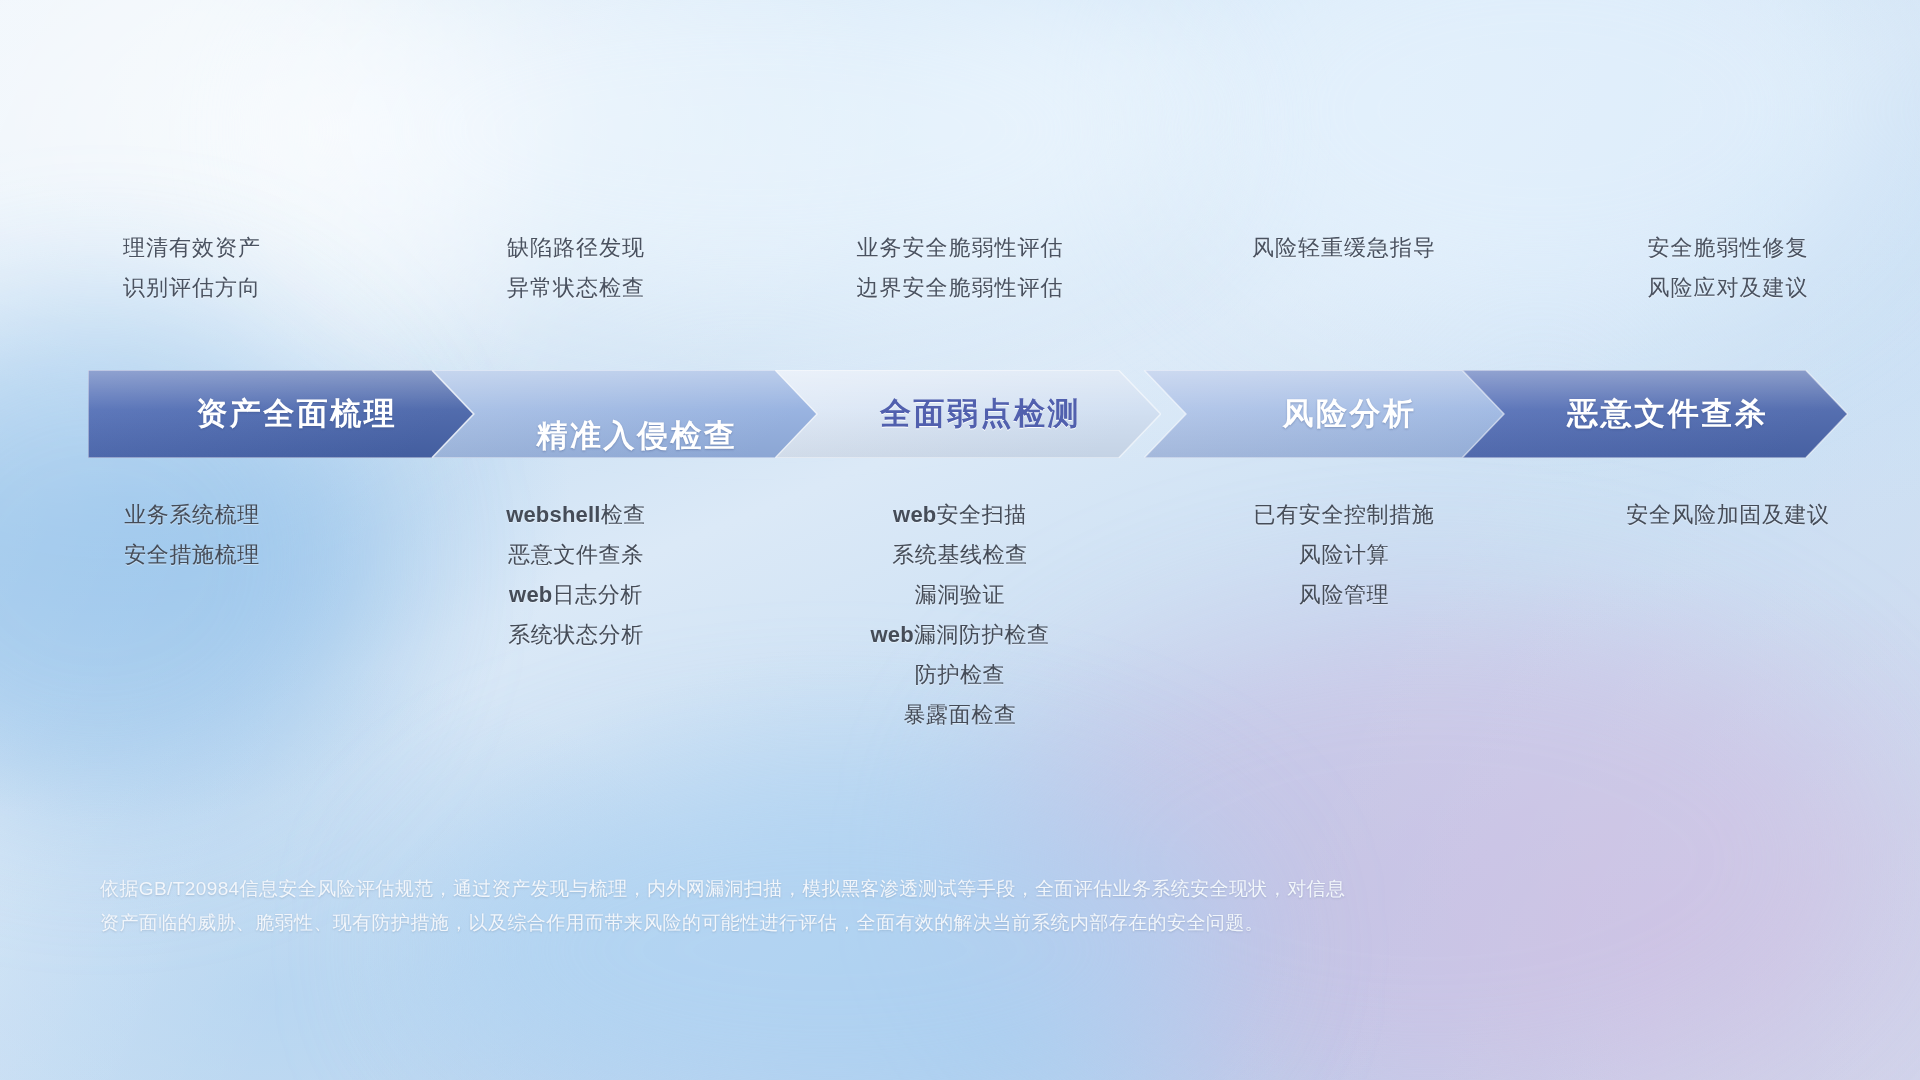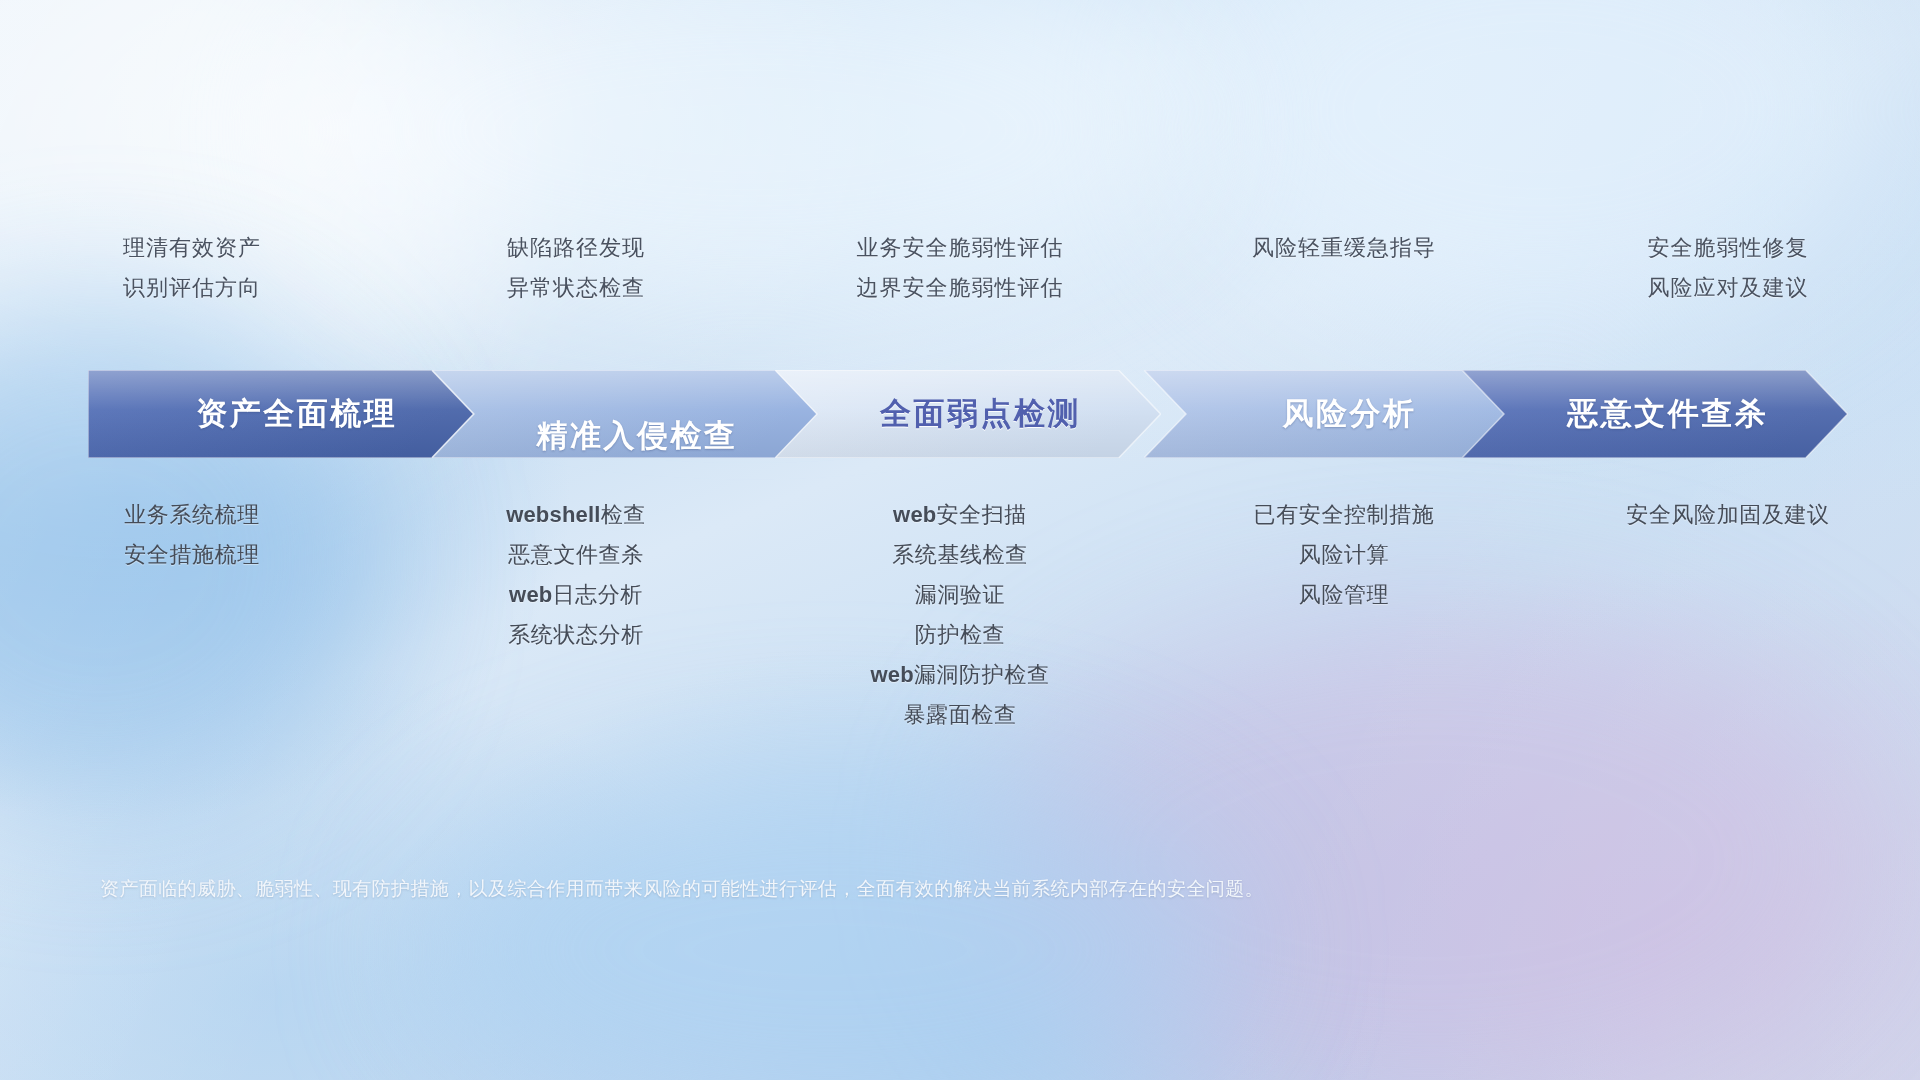--- a/index.html
+++ b/index.html
@@ -279,32 +279,33 @@
         <div class="bot-cell">
           <span class="bl"><span class="lat">webshell</span><span>检查</span></span>
           <span class="bl"><span>恶意文件查杀</span></span>
           <span class="bl"><span class="lat">web</span><span>日志分析</span></span>
           <span class="bl"><span>系统状态分析</span></span>
         </div>
         <div class="bot-cell">
           <span class="bl"><span class="lat">web</span><span>安全扫描</span></span>
           <span class="bl"><span>系统基线检查</span></span>
           <span class="bl"><span>漏洞验证</span></span>
+          <span class="bl"><span class="lat">web</span><span>漏洞防护检查</span></span>
           <span class="bl"><span>防护检查</span></span>
-          <span class="bl"><span class="lat">web</span><span>漏洞防护检查</span></span>
           <span class="bl"><span>暴露面检查</span></span>
         </div>
         <div class="bot-cell">
           <span class="bl"><span>已有安全控制措施</span></span>
           <span class="bl"><span>风险计算</span></span>
           <span class="bl"><span>风险管理</span></span>
         </div>
         <div class="bot-cell">
           <span class="bl"><span>安全风险加固及建议</span></span>
         </div>
       </div>
 
     <div id="footer">
+      <p>依据GB/T20984信息安全风险评估规范，通过资产发现与梳理，内外网漏洞扫描，模拟黑客渗透测试等手段，全面评估业务系统安全现状，对信息</p>
       <p>资产面临的威胁、脆弱性、现有防护措施，以及综合作用而带来风险的可能性进行评估，全面有效的解决当前系统内部存在的安全问题。</p>
     </div>
 
   </div>
 </div>
 
 </body></html>

